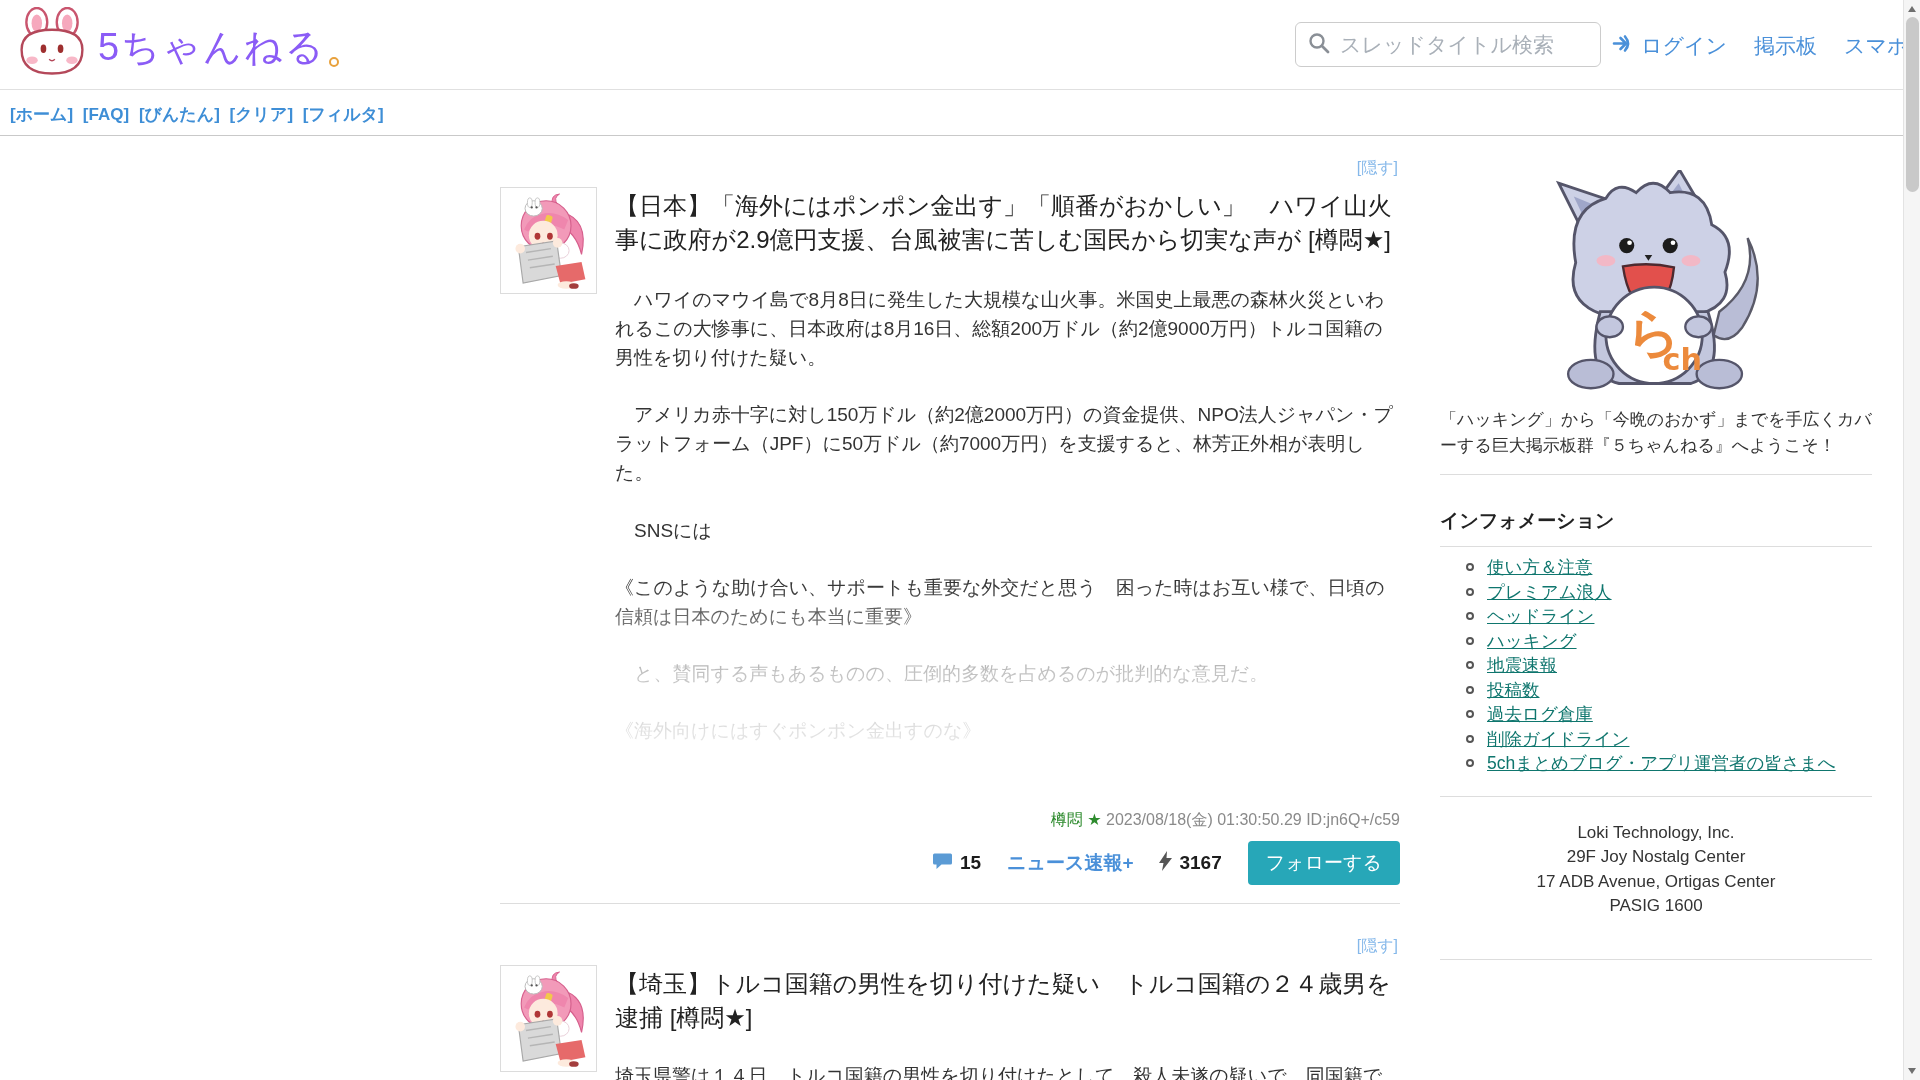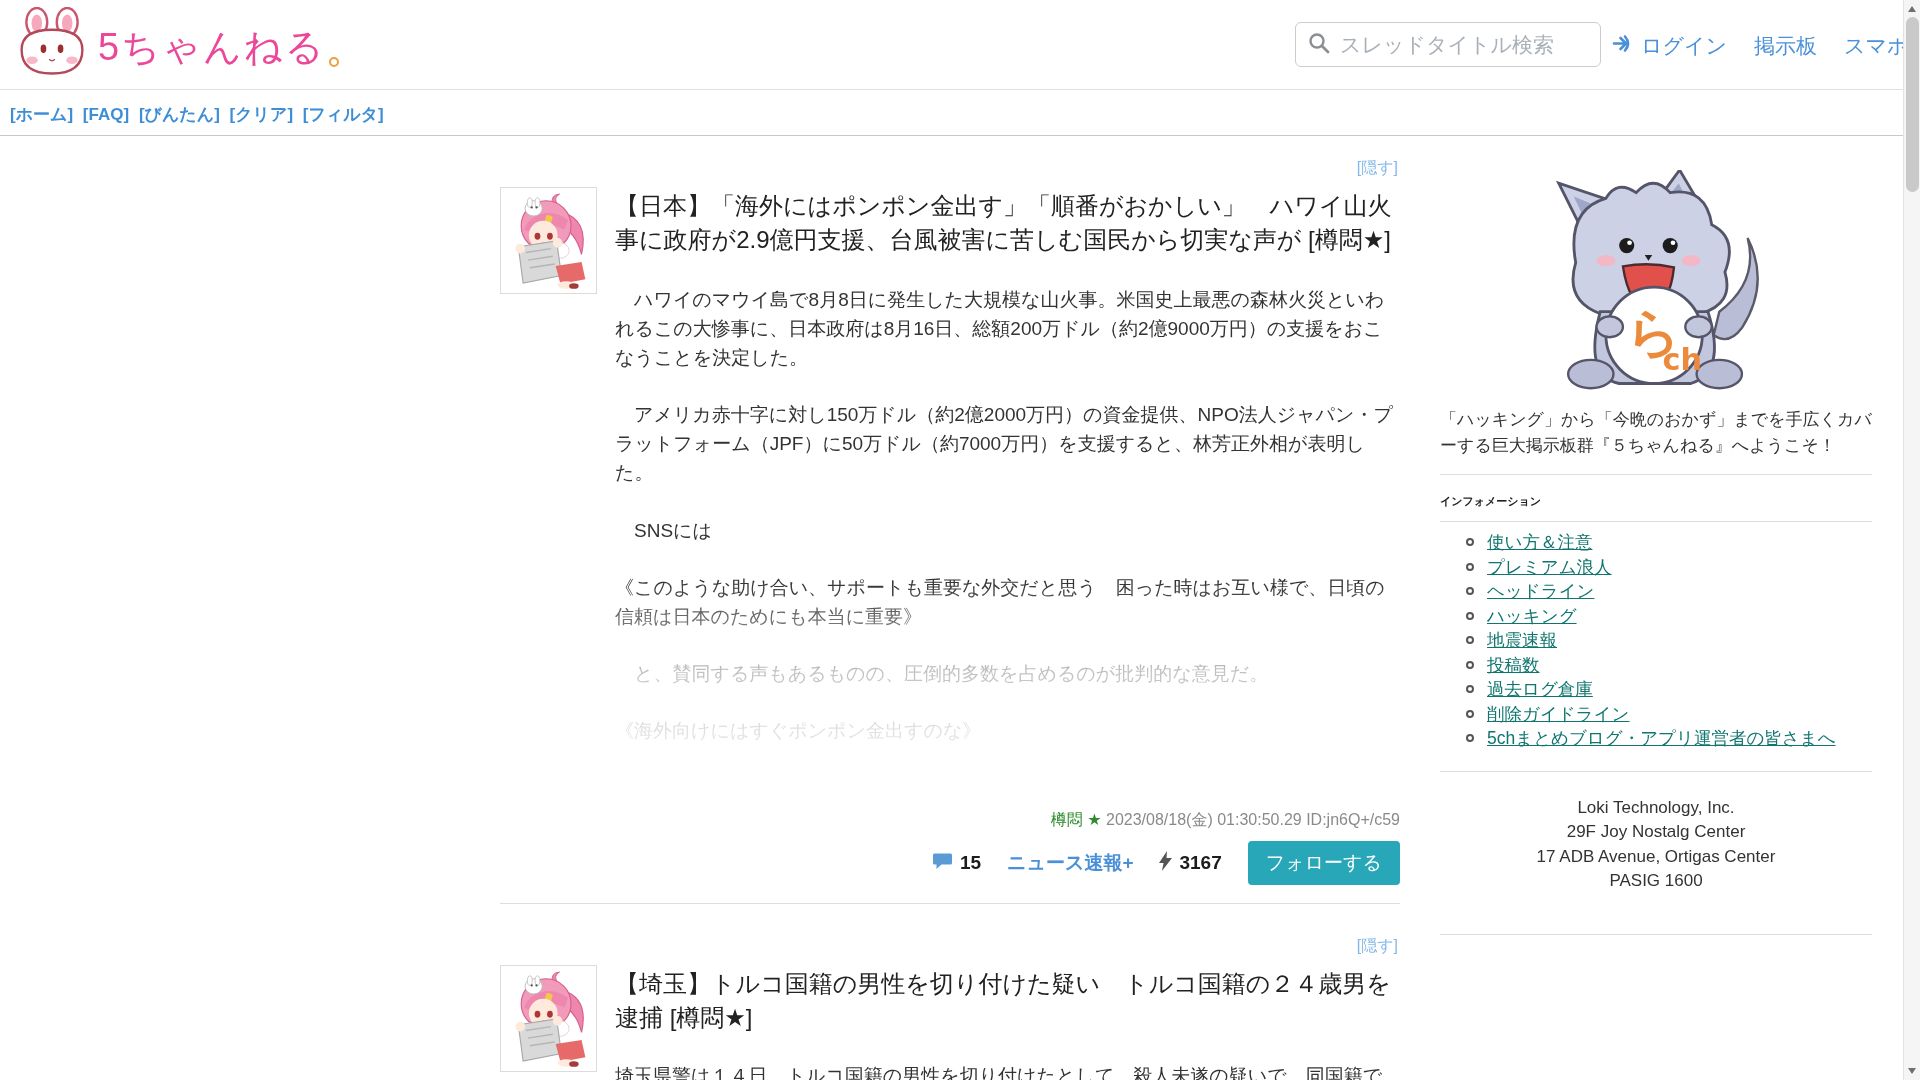--- a/index.html
+++ b/index.html
@@ -16,21 +16,21 @@
     background: #f5f5f5; border-left: 1px solid #e3e3e3; z-index: 60; }
   .sb-arrow { position: absolute; left: 4px; width: 0; height: 0; }
   .sb-up   { top: 6px; border-left: 4.5px solid transparent; border-right: 4.5px solid transparent; border-bottom: 6px solid #6f6f6f; }
   .sb-down { bottom: 6px; border-left: 4.5px solid transparent; border-right: 4.5px solid transparent; border-top: 6px solid #6f6f6f; }
   .sb-thumb { position: absolute; top: 17px; left: 2px; width: 13px; height: 175px;
     background: #c9c9c9; border-radius: 7px; }
 
   
   .header { position: relative; height: 90px; border-bottom: 1px solid #e0e0e0; background:#fff; }
   .logo-wrap { position: absolute; left: 14px; top: 7px; display: flex; align-items: center; cursor: pointer; }
-  .site-name { font-size: 38px; color: #ec4899; margin-left: 8px; font-weight: 500; letter-spacing: 2px; }
+  .site-name { font-size: 38px; color: #8b5cf6; margin-left: 8px; font-weight: 500; letter-spacing: 2px; }
   .reg-dot { width: 10px; height: 10px; border: 2px solid #e8a13c; border-radius: 50%;
     display: inline-block; margin-left: 3px; margin-top: 30px; }
 
   .search-box { position: absolute; left: 1295px; top: 22px; width: 306px; height: 45px;
     border: 1px solid #ccc; border-radius: 6px; display: flex; align-items: center;
     padding: 0 12px; background: #fff; }
   .search-box input { border: none; outline: none; font-size: 21px; width: 100%;
     margin-left: 10px; color: #333; font-family: inherit; background: transparent; }
   .search-box input::placeholder { color: #a9b0b8; }
 
@@ -67,21 +67,21 @@
     border-radius: 4px; padding: 9px 18px; cursor: pointer; font-family: inherit; }
   .divider { border: none; border-top: 1px solid #ddd; margin-top: 18px; }
   .hide-link-2 { margin-top: 32px; }
   .excerpt2 { font-size: 19px; line-height: 1.53; color: #333; margin-top: 26px; }
 
   
   .sidebar { position: absolute; left: 1440px; top: 158px; width: 432px; font-size: 17px; }
   .mascot-wrap { text-align: center; margin-top: 12px; }
   .welcome { margin-top: 10px; line-height: 1.5; color: #333; }
   .side-divider { border: none; border-top: 1px solid #ddd; margin-top: 16px; }
-  .info-heading { font-size: 11px; font-weight: bold; margin-top: 19px; color: #222; }
+  .info-heading { font-size: 19px; font-weight: bold; margin-top: 33px; color: #222; }
   .heading-divider { border: none; border-top: 1px solid #ddd; margin-top: 12px; }
   .info-list { list-style: none; margin-top: 8px; padding-left: 26px; }
   .info-list li { display: flex; align-items: center; gap: 13px; height: 24.5px; font-size: 17.5px; }
   .bullet { width: 8px; height: 8px; border: 2px solid #555; border-radius: 50%; flex: none; }
   .side-link { color: #0f766e; cursor: pointer; text-decoration: underline; }
   .list-divider { border: none; border-top: 1px solid #ddd; margin-top: 20px; }
   .address { text-align: center; margin-top: 24px; line-height: 1.45; color: #333; }
   .addr-divider { border: none; border-top: 1px solid #ddd; margin-top: 40px; }
 </style>
 </head>
@@ -172,21 +172,21 @@
         <circle cx="18" cy="60" r="5" fill="#fdeadd"></circle>
         <circle cx="57" cy="54" r="5" fill="#fdeadd"></circle>
         <path d="M55 78 L82 74 L86 92 L60 97 Z" fill="#e66a6a"></path>
         <ellipse cx="66" cy="98" rx="9" ry="4" fill="#fdeadd"></ellipse>
         <ellipse cx="74" cy="99" rx="5" ry="3" fill="#a33d3d"></ellipse>
       </svg>
     </div>
     <div class="t-title">【日本】「海外にはポンポン金出す」「順番がおかしい」　ハワイ山火事に政府が2.9億円支援、台風被害に苦しむ国民から切実な声が [樽悶★]</div>
 
     <div class="excerpt">
-      <p>　ハワイのマウイ島で8月8日に発生した大規模な山火事。米国史上最悪の森林火災といわれるこの大惨事に、日本政府は8月16日、総額200万ドル（約2億9000万円）の支援をおこなうことを決定した。</p>
+      <p>　ハワイのマウイ島で8月8日に発生した大規模な山火事。米国史上最悪の森林火災といわれるこの大惨事に、日本政府は8月16日、総額200万ドル（約2億9000万円）トルコ国籍の男性を切り付けた疑い。</p>
       <p>　アメリカ赤十字に対し150万ドル（約2億2000万円）の資金提供、NPO法人ジャパン・プラットフォーム（JPF）に50万ドル（約7000万円）を支援すると、林芳正外相が表明した。</p>
       <p>　SNSには</p>
       <p>《このような助け合い、サポートも重要な外交だと思う　困った時はお互い様で、日頃の信頼は日本のためにも本当に重要》</p>
       <p>　と、賛同する声もあるものの、圧倒的多数を占めるのが批判的な意見だ。</p>
       <p>《海外向けにはすぐポンポン金出すのな》</p>
 
       <div class="fade-overlay"></div>
     </div>
 
     <div class="meta-row">

